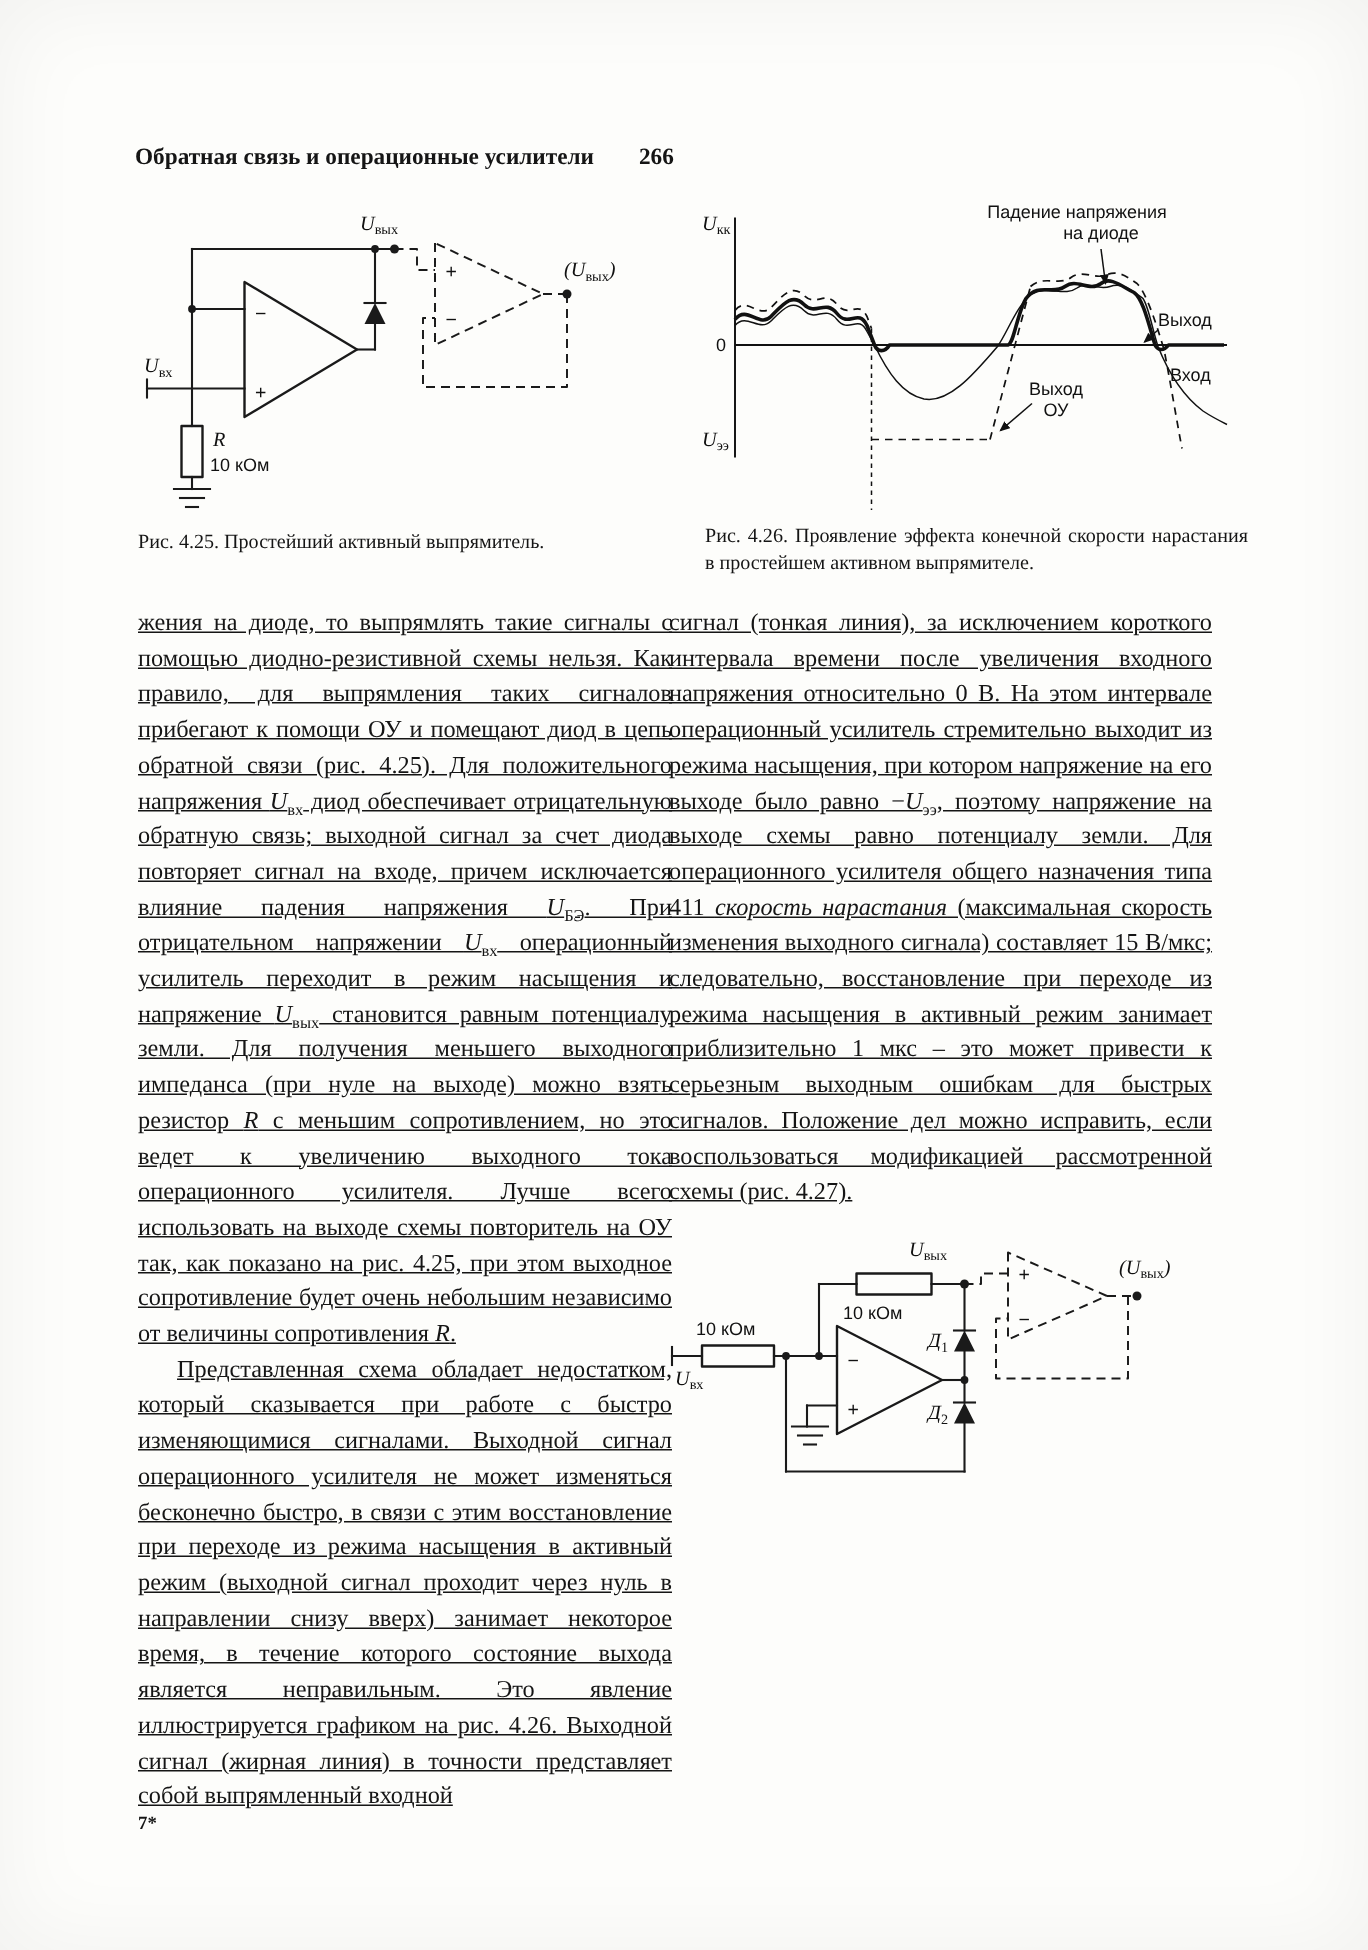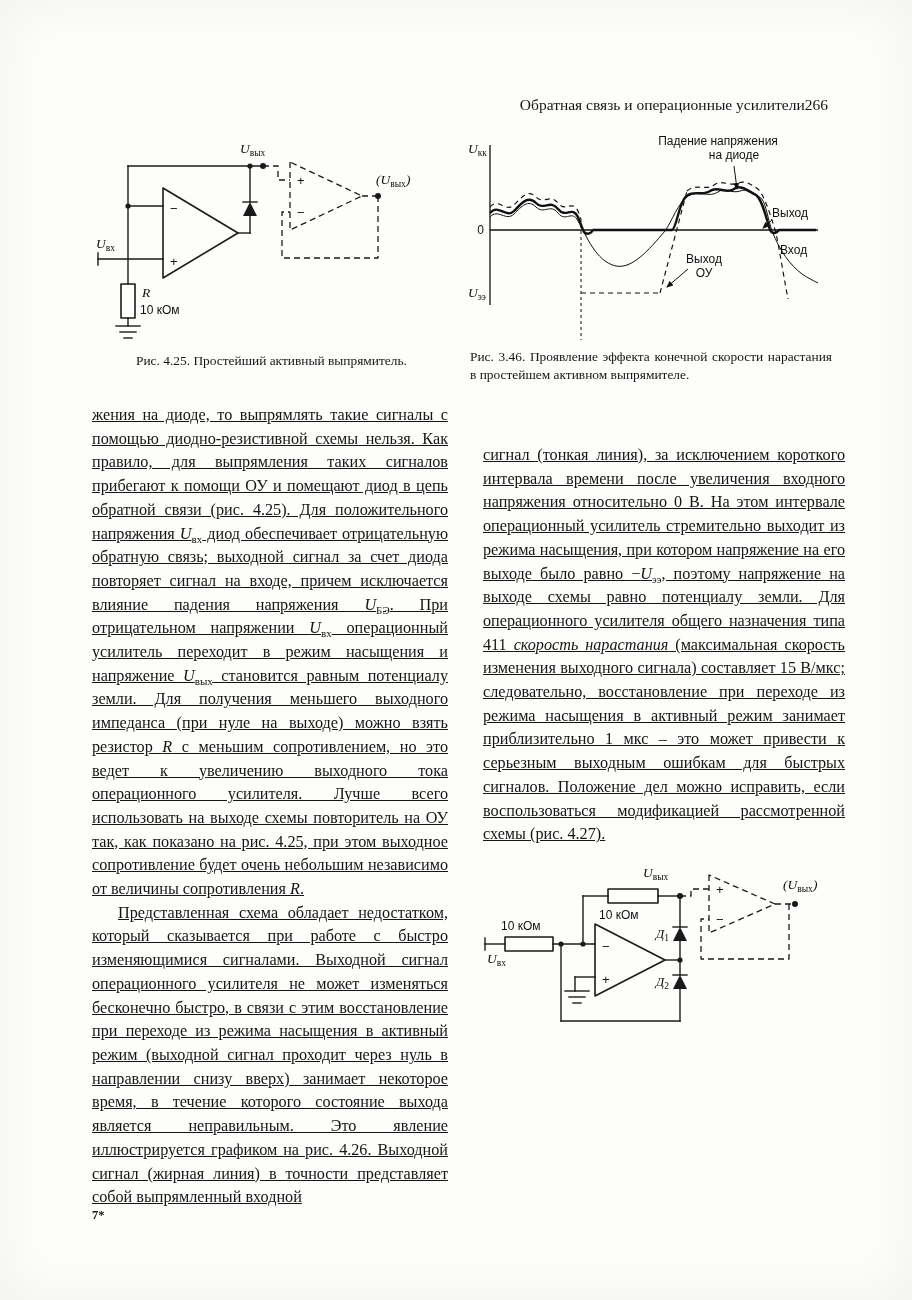--- a/index.html
+++ b/index.html
@@ -4,35 +4,35 @@
 <style>
   *{margin:0;padding:0;box-sizing:border-box;}
   html,body{background:#ffffff;}
   .page{
     position:relative;width:912px;height:1300px;background:#fdfdfb;
     font-family:"Liberation Serif",serif;color:#151515;overflow:hidden;
     box-shadow:inset 0 0 60px rgba(0,0,0,0.05);
   }
   .header{
     position:absolute;top:96px;left:90px;right:84px;
-    display:flex;justify-content:flex-end;
-    font-weight:normal;font-size:15.5px;
+    display:flex;gap:30px;
+    font-weight:bold;font-size:15.5px;
   }
   .col{
     position:absolute;top:404px;font-size:16.2px;line-height:23.7px;
     text-align:justify;
   }
   #col-left{left:92px;width:356px;}
-  #col-right{left:483px;width:362px;margin-top:40px;}
+  #col-right{left:446px;width:362px;}
   .col p{margin:0;text-decoration:underline;}
   .col p.indent{text-indent:26px;}
   sub{font-size:0.68em;line-height:0;}
   i{font-style:italic;}
   .caption{font-size:13.4px;line-height:17.6px;}
-  #cap25{position:absolute;left:92px;top:352px;width:352px;margin-left:44px;}
+  #cap25{position:absolute;left:92px;top:352px;width:352px;}
   #cap26{position:absolute;left:470px;top:348px;width:362px;text-align:justify;}
   .fig27wrap{margin-top:12px;}
   .fig27wrap svg{display:block;}
   #cap27{margin-top:10px;}
   #fig25{position:absolute;left:90px;top:136px;}
   #fig26{position:absolute;left:466px;top:133px;}
   .footer{position:absolute;left:92px;top:1208px;font-size:12.5px;font-weight:bold;}
 
   
   .w{stroke:#1a1a1a;stroke-width:1.4;fill:none;stroke-linecap:square;}
@@ -144,21 +144,21 @@
     </text>
     <text class="lbl" x="252" y="12" text-anchor="middle">Падение напряжения</text>
     <text class="lbl" x="268" y="26" text-anchor="middle">на диоде</text>
     <text class="lbl" x="306" y="84">Выход</text>
     <text class="lbl" x="314" y="121">Вход</text>
     <text class="lbl" x="238" y="130" text-anchor="middle">Выход</text>
     <text class="lbl" x="238" y="144" text-anchor="middle">ОУ</text>
   </svg>
 
   <p class="caption" id="cap25">Рис. 4.25. Простейший активный выпрямитель.</p>
-  <p class="caption" id="cap26">Рис. 3.46. Проявление эффекта конечной скорости нарастания в простейшем активном выпрямителе.</p>
+  <p class="caption" id="cap26">Рис. 4.26. Проявление эффекта конечной скорости нарастания в простейшем активном выпрямителе.</p>
 
   <div class="col" id="col-left">
     <p>жения на диоде, то выпрямлять такие сигналы с помощью диодно-резистивной схемы нельзя. Как правило, для выпрямления таких сигналов прибегают к помощи ОУ и помещают диод в цепь обратной связи (рис. 4.25). Для положительного напряжения <i>U</i><sub>вх</sub> диод обеспечивает отрицательную обратную связь; выходной сигнал за счет диода повторяет сигнал на входе, причем исключается влияние падения напряжения <i>U</i><sub>БЭ</sub>. При отрицательном напряжении <i>U</i><sub>вх</sub> операционный усилитель переходит в режим насыщения и напряжение <i>U</i><sub>вых</sub> становится равным потенциалу земли. Для получения меньшего выходного импеданса (при нуле на выходе) можно взять резистор <i>R</i> с меньшим сопротивлением, но это ведет к увеличению выходного тока операционного усилителя. Лучше всего использовать на выходе схемы повторитель на ОУ так, как показано на рис. 4.25, при этом выходное сопротивление будет очень небольшим независимо от величины сопротивления <i>R</i>.</p>
     <p class="indent">Представленная схема обладает недостатком, который сказывается при работе с быстро изменяющимися сигналами. Выходной сигнал операционного усилителя не может изменяться бесконечно быстро, в связи с этим восстановление при переходе из режима насыщения в активный режим (выходной сигнал проходит через нуль в направлении снизу вверх) занимает некоторое время, в течение которого состояние выхода является неправильным. Это явление иллюстрируется графиком на рис. 4.26. Выходной сигнал (жирная линия) в точности представляет собой выпрямленный входной</p>
   </div>
 
   <div class="col" id="col-right">
     <p>сигнал (тонкая линия), за исключением короткого интервала времени после увеличения входного напряжения относительно 0 В. На этом интервале операционный усилитель стремительно выходит из режима насыщения, при котором напряжение на его выходе было равно −<i>U</i><sub>ээ</sub>, поэтому напряжение на выходе схемы равно потенциалу земли. Для операционного усилителя общего назначения типа 411 <i>скорость нарастания</i> (максимальная скорость изменения выходного сигнала) составляет 15 В/мкс; следовательно, восстановление при переходе из режима насыщения в активный режим занимает приблизительно 1 мкс – это может привести к серьезным выходным ошибкам для быстрых сигналов. Положение дел можно исправить, если воспользоваться модификацией рассмотренной схемы (рис. 4.27).</p>
 
     <div class="fig27wrap">

